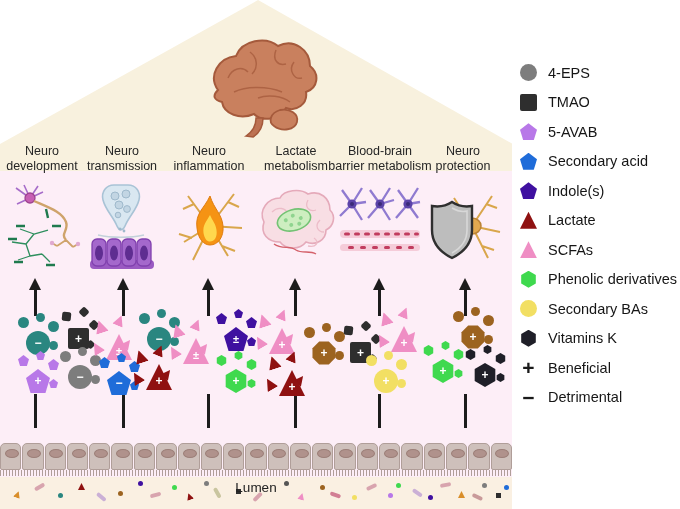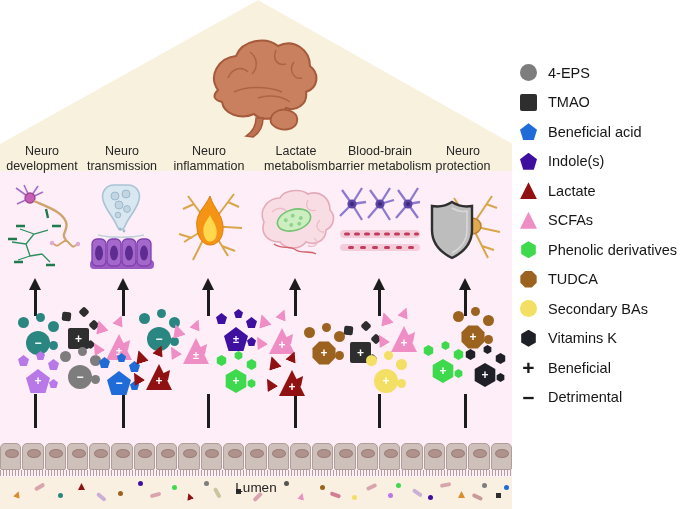--- a/index.html
+++ b/index.html
@@ -537,44 +537,44 @@
     <div class="legend-list" id="legend-list">
         <div class="legend-row">
           <div class="legend-marker shp-circle" style="background: rgb(125, 125, 125);"></div>
           <div class="legend-text">4-EPS</div>
         </div>
         <div class="legend-row">
           <div class="legend-marker shp-square" style="background: rgb(46, 46, 46);"></div>
           <div class="legend-text">TMAO</div>
         </div>
         <div class="legend-row">
+          <div class="legend-marker shp-pentagon" style="background: rgb(184, 120, 232);"></div>
+          <div class="legend-text">5-AVAB</div>
+        </div>
+        <div class="legend-row">
           <div class="legend-marker shp-pentagon" style="background: rgb(31, 108, 217);"></div>
-          <div class="legend-text">Beneficial acid</div>
+          <div class="legend-text">Secondary acid</div>
         </div>
         <div class="legend-row">
           <div class="legend-marker shp-pentagon" style="background: rgb(63, 16, 160);"></div>
           <div class="legend-text">Indole(s)</div>
         </div>
         <div class="legend-row">
           <div class="legend-marker shp-triangle" style="background: rgb(143, 17, 17);"></div>
           <div class="legend-text">Lactate</div>
         </div>
         <div class="legend-row">
           <div class="legend-marker shp-triangle" style="background: rgb(239, 142, 196);"></div>
           <div class="legend-text">SCFAs</div>
         </div>
         <div class="legend-row">
           <div class="legend-marker shp-hexagon" style="background: rgb(63, 217, 78);"></div>
           <div class="legend-text">Phenolic derivatives</div>
         </div>
         <div class="legend-row">
-          <div class="legend-marker shp-octagon" style="background: rgb(156, 99, 32);"></div>
-          <div class="legend-text">TUDCA</div>
-        </div>
-        <div class="legend-row">
           <div class="legend-marker shp-circle" style="background: rgb(242, 223, 99);"></div>
           <div class="legend-text">Secondary BAs</div>
         </div>
         <div class="legend-row">
           <div class="legend-marker shp-hexagon" style="background: rgb(31, 31, 40);"></div>
           <div class="legend-text">Vitamins K</div>
         </div>
         <div class="legend-row">
           <div class="legend-glyph">+</div>
           <div class="legend-text">Beneficial</div>

